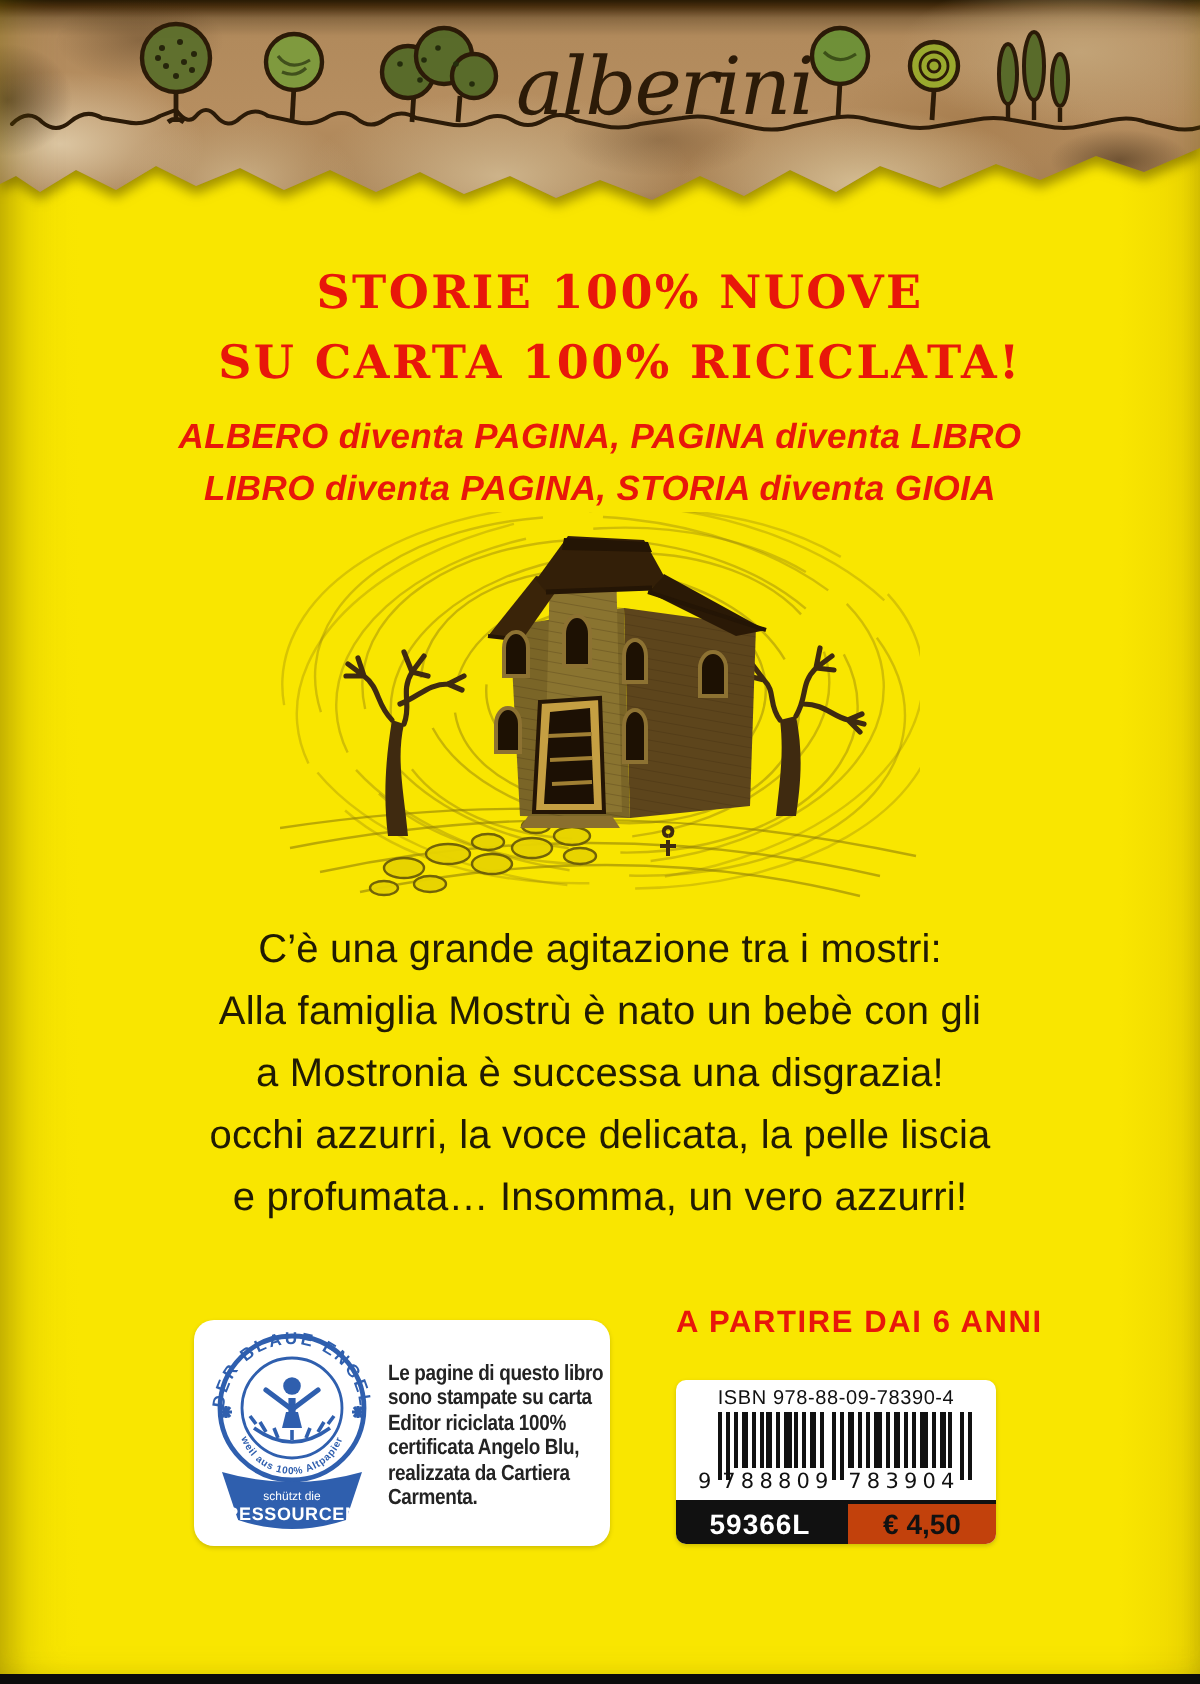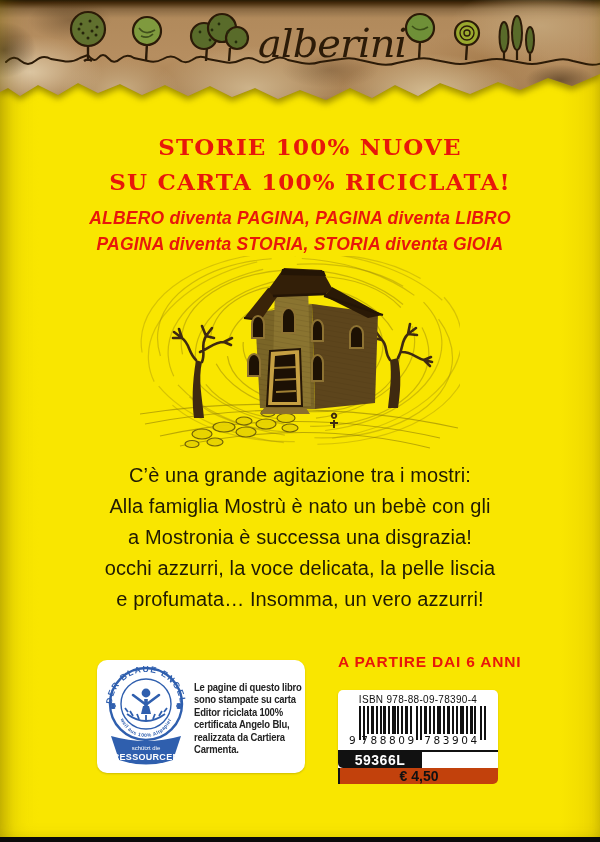--- a/index.html
+++ b/index.html
@@ -56,21 +56,21 @@
     border-radius:10px;display:flex;z-index:6;box-shadow:0 1px 2px rgba(80,70,0,.25);}
   .eco-logo{flex:none;margin:2px 0 0 3px;}
   .eco-text{padding-top:21px;font-weight:700;font-size:11px;line-height:12.4px;color:#232323;
     letter-spacing:-.2px;transform:scaleX(.86);transform-origin:0 0;width:116%;white-space:nowrap;}
 
   
   .bc-box{position:absolute;left:338px;top:690px;width:160px;height:82px;background:#fff;
     border-radius:5px;z-index:6;box-shadow:0 1px 2px rgba(80,70,0,.25);}
   .bc-isbn{margin-top:4px;text-align:center;font-size:10px;color:#111;letter-spacing:.3px;}
   .bc-bars{display:block;margin:1px auto 0;}
-  .bc-row{position:absolute;left:0;right:0;bottom:0;height:20px;display:flex;border-top:2px solid #111;flex-direction:column;}
+  .bc-row{position:absolute;left:0;right:0;bottom:0;height:20px;display:flex;border-top:2px solid #111;}
   .bc-code{width:84px;background:#111;color:#fff;font-weight:700;font-size:14px;letter-spacing:.5px;
     display:flex;align-items:center;justify-content:center;border-bottom-left-radius:5px;}
   .bc-price{flex:1;background:#c2410c;color:#111;font-weight:700;font-size:14px;
     display:flex;align-items:center;justify-content:center;border-bottom-right-radius:5px;border-left:2px solid #111;}
 
   .red{color:#e8170a;}
 </style>
 </head>
 <body>
 
@@ -145,21 +145,21 @@
     </div>
   </div>
 
   <div class="promo">
     <div class="promo-title red">
       <div>STORIE 100% NUOVE</div>
       <div>SU CARTA 100% RICICLATA!</div>
     </div>
     <div class="promo-slogan red">
       <div>ALBERO diventa PAGINA, PAGINA diventa LIBRO</div>
-      <div>PAGINA diventa STORIA, STORIA diventa GIOIA</div>
+      <div>LIBRO diventa PAGINA, STORIA diventa GIOIA</div>
     </div>
   </div>
 
   <svg class="illustration" viewBox="0 0 320 200">
     <defs>
       <pattern id="hatch" width="5" height="5" patternUnits="userSpaceOnUse" patternTransform="rotate(100)">
         <line x1="0" y1="0" x2="0" y2="5" stroke="#2e2008" stroke-width="1" opacity="0.22"></line>
       </pattern>
     </defs>
 

